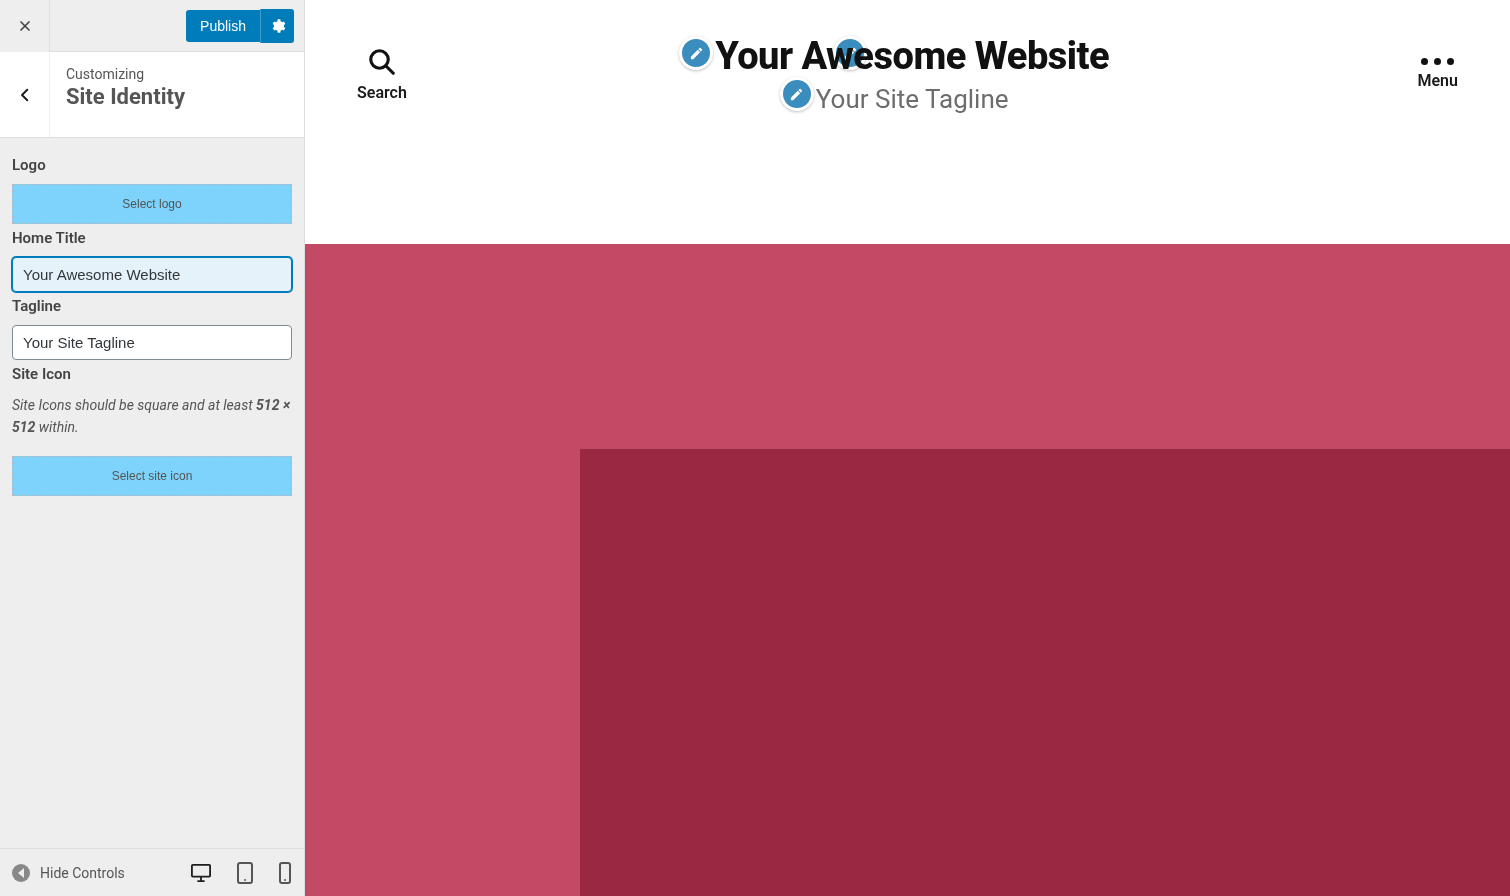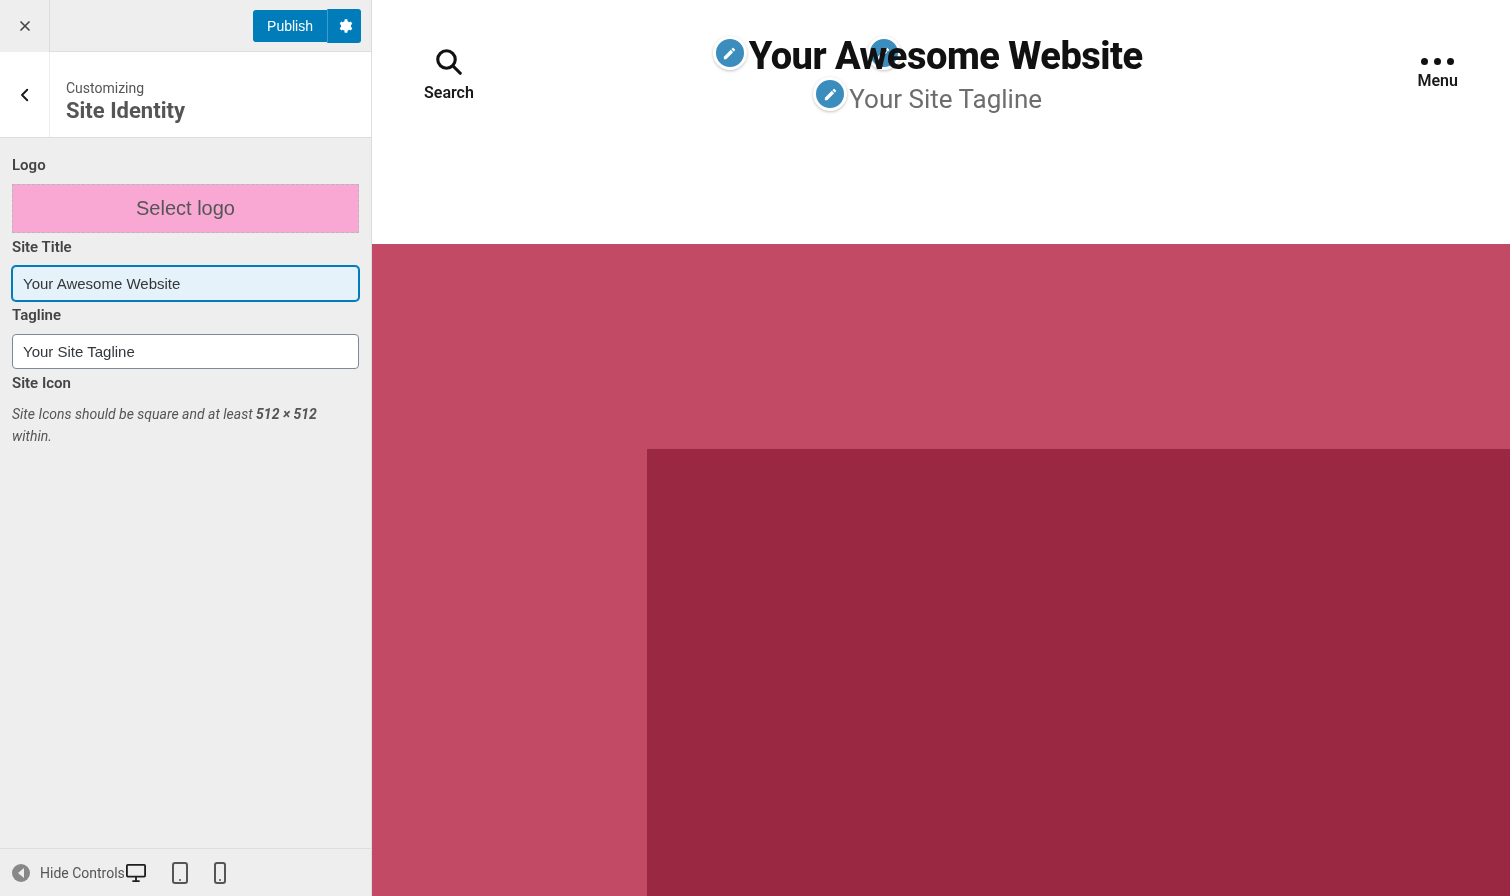--- a/index.html
+++ b/index.html
@@ -1,51 +1,51 @@
 <!DOCTYPE html>
 <html><head>
 <meta charset="utf-8">
 <style>
   * { box-sizing: border-box; margin: 0; padding: 0; }
   html, body { height: 100%; font-family: -apple-system, BlinkMacSystemFont, "Segoe UI", Roboto, Oxygen, sans-serif; }
   body { display: flex; width: 1510px; height: 896px; overflow: hidden; background: #fff; }
 
   
-  .sidebar { width: 372px; height: 100%; background: #eee; border-right: 1px solid #ddd; display: flex; flex-direction: column; position: relative; }
+  .sidebar { width: 305px; height: 100%; background: #eee; border-right: 1px solid #ddd; display: flex; flex-direction: column; position: relative; }
 
   .top-row { display: flex; align-items: center; justify-content: space-between; height: 52px; border-bottom: 1px solid #ddd; }
   .close-btn { width: 50px; height: 52px; display:flex; align-items:center; justify-content:center; cursor:pointer; border-right:1px solid #ddd; color:#444; background:#eee; }
   .close-btn svg { width:16px; height:16px; }
   .spacer-flex { flex:1; }
   .publish-wrap { display:flex; align-items:center; margin-right:10px; }
   .publish-btn { background:#007cba; color:#fff; font-size:14px; padding:8px 14px; border:none; border-radius:3px 0 0 3px; cursor:pointer; }
   .gear-btn { background:#007cba; color:#fff; width:34px; height:34px; display:flex; align-items:center; justify-content:center; border:none; border-left:1px solid rgba(255,255,255,.25); border-radius:0 3px 3px 0; cursor:pointer; }
   .gear-btn svg { width:16px; height:16px; fill:#fff; }
 
-  .panel-header { background:#fff; border-bottom:1px solid #ddd; display:flex; align-items:flex-end; min-height:85px; }
+  .panel-header { background:#fff; border-bottom:1px solid #ddd; display:flex; align-items:flex-start; min-height:85px; }
   .back-btn { width:50px; height:85px; display:flex; align-items:center; justify-content:center; cursor:pointer; border-right:1px solid #eee; }
   .back-btn svg { width:18px; height:18px; }
   .panel-titles { padding:14px 16px; }
   .panel-crumb { font-size:14px; color:#555; margin-bottom:2px; }
   .panel-title { font-size:22px; color:#555; font-weight:700; }
 
   .panel-body { padding:14px 12px; flex:1; overflow:auto; color:#333; }
   .section-label { font-size:15px; font-weight:600; color:#444; margin:5px 0 10px; }
   .section-label:first-child { margin-top:4px; }
 
-  .dashed-btn { width:100%; border:1px dashed #b4b9be; background:#f9a8d4; color:#555; font-size:20px; padding:12px 0; text-align:center; cursor:pointer; }
+  .dashed-btn { width:100%; border:1px dashed #b4b9be; background:#7dd3fc; color:#555; font-size:12px; padding:12px 0; text-align:center; cursor:pointer; }
 
   .text-input { width:100%; padding:8px 10px; font-size:15px; border:1px solid #7e8993; border-radius:4px; background:#fff; color:#32373c; }
   .text-input.active { background:#e6f2f9; border-color:#007cba; box-shadow:0 0 0 1px #007cba; }
 
   .help { font-size:14px; color:#555; font-style:italic; line-height:1.55; margin-top:12px; }
   .help strong { font-weight:700; }
 
   
-  .sidebar-footer { height:48px; border-top:1px solid #ddd; background:#eee; display:flex; align-items:center; padding:0 12px; }
+  .sidebar-footer { height:48px; border-top:1px solid #ddd; background:#eee; display:flex; align-items:center; padding:0 12px; justify-content:space-between; }
   .hide-ctrls { display:flex; align-items:center; gap:10px; color:#555; font-size:14px; cursor:pointer; }
   .hide-ctrls .circ { width:18px; height:18px; border-radius:50%; background:#888; display:flex; align-items:center; justify-content:center; }
   .hide-ctrls .tri { width:0; height:0; border-top:5px solid transparent; border-bottom:5px solid transparent; border-right:6px solid #eee; margin-left:-1px; }
   .devices { display:flex; gap:24px; align-items:center; }
   .device { cursor:pointer; color:#555; }
   .device.active { color:#1e1e1e; }
 
   
   .preview { flex:1; background:#fff; display:flex; flex-direction:column; position:relative; height:100%; overflow:hidden; }
   .pv-header { display:flex; align-items:center; justify-content:space-between; padding:34px 52px 0; }
@@ -104,31 +104,32 @@
       <div class="panel-crumb">Customizing</div>
       <div class="panel-title">Site Identity</div>
     </div>
   </div>
 
   <div class="panel-body">
 
     <div class="section-label">Logo</div>
     <button class="dashed-btn">Select logo</button>
 
-    <div class="section-label">Site Title</div>
+    <div class="section-label">Home Title</div>
     <input class="text-input active" value="Your Awesome Website" style="">
 
     <div class="section-label">Tagline</div>
     <input class="text-input" value="Your Site Tagline" style="">
 
     <div class="section-label">Site Icon</div>
     <p class="help">
       <span>Site Icons should be square and at least </span><strong>512 × 512</strong><span> within.</span>
     </p>
     <div style="height:18px"></div>
+    <button class="dashed-btn">Select site icon</button>
 
   </div>
 
   <div class="sidebar-footer">
     <div class="hide-ctrls">
       <span class="circ">
           <span class="tri"></span>
         </span>
       <span>Hide Controls</span>
     </div>

